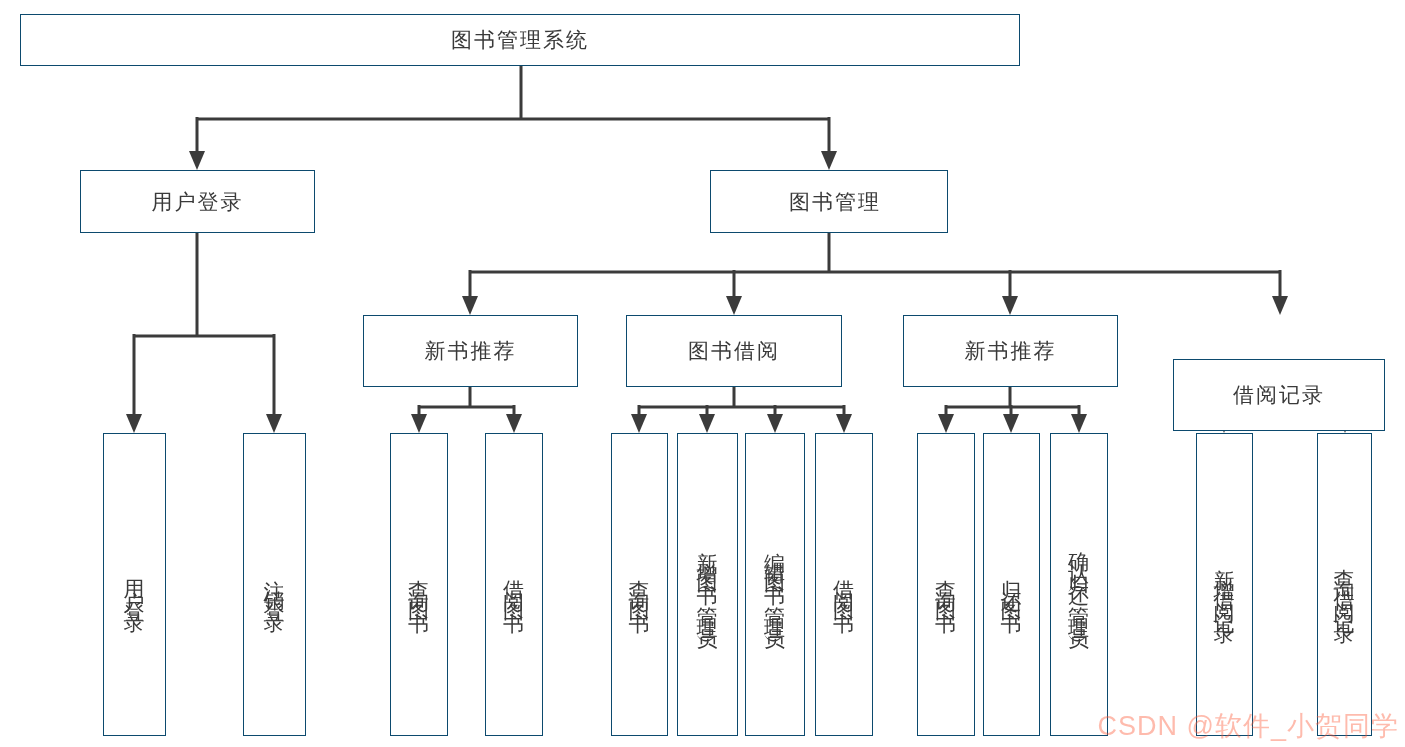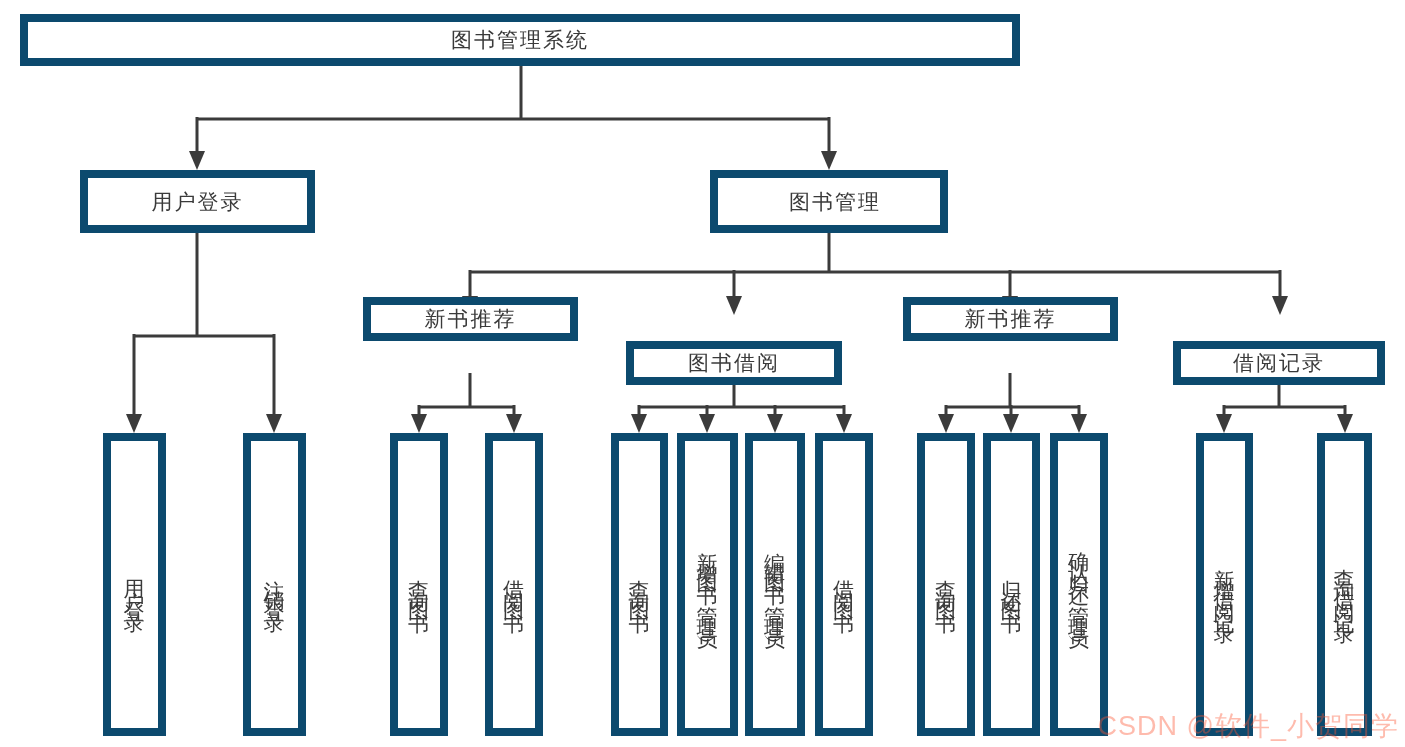--- a/index.html
+++ b/index.html
@@ -3,27 +3,27 @@
 <meta charset="utf-8">
 <style>
   html,body{margin:0;padding:0;}
   body{
     width:1405px;height:747px;position:relative;background:#ffffff;
     font-family:"Liberation Sans","DejaVu Sans",sans-serif;
     overflow:hidden;color:#3a3a3a;
   }
   #connectors{position:absolute;left:0;top:0;width:1405px;height:747px;pointer-events:none;}
   .node{
-    position:absolute;box-sizing:border-box;border:8px solid #0c4a6e;background:#ffffff;
+    position:absolute;box-sizing:border-box;border:1px solid #0c4a6e;background:#ffffff;
     display:flex;align-items:center;justify-content:center;
     font-size:21px;letter-spacing:2px;color:#3a3a3a;z-index:2;
   }
   .node.root{left:20px;top:14px;width:1000px;height:52px;}
   .node.lvl2{top:170px;height:63px;}
-  .node.lvl3{top:297px;height:44px;}
+  .node.lvl3{top:315px;height:72px;}
   .node.leaf{
     top:433px;height:303px;
     writing-mode:vertical-rl;
     font-size:21px;letter-spacing:11px;line-height:1;
   }
   #watermark{
     position:absolute;right:6px;bottom:3px;z-index:3;
     font-size:27px;color:rgba(252,85,49,0.40);letter-spacing:1px;
     white-space:nowrap;
   }
@@ -70,21 +70,21 @@
     <polygon points="1337,414 1353,414 1345,433"></polygon>
   </g>
 </svg>
 
 <div class="node root">图书管理系统</div>
 
 <div class="node lvl2" style="left:80px;width:235px;">用户登录</div>
 <div class="node lvl2" style="left:710px;width:238px;padding-left:12px;">图书管理</div>
 
 <div class="node lvl3" style="left:363px;width:215px;">新书推荐</div>
-<div class="node lvl3" style="left:626px;width:216px;margin-top:44px;">图书借阅</div>
+<div class="node lvl3" style="left:626px;width:216px;">图书借阅</div>
 <div class="node lvl3" style="left:903px;width:215px;">新书推荐</div>
 <div class="node lvl3" style="left:1173px;width:212px;margin-top:44px;">借阅记录</div>
 
 <div class="node leaf" style="left:103px;width:63px;">用户登录</div>
 <div class="node leaf" style="left:243px;width:63px;">注销登录</div>
 
 <div class="node leaf" style="left:390px;width:58px;">查询图书</div>
 <div class="node leaf" style="left:485px;width:58px;">借阅图书</div>
 
 <div class="node leaf" style="left:611px;width:57px;">查询图书</div>

